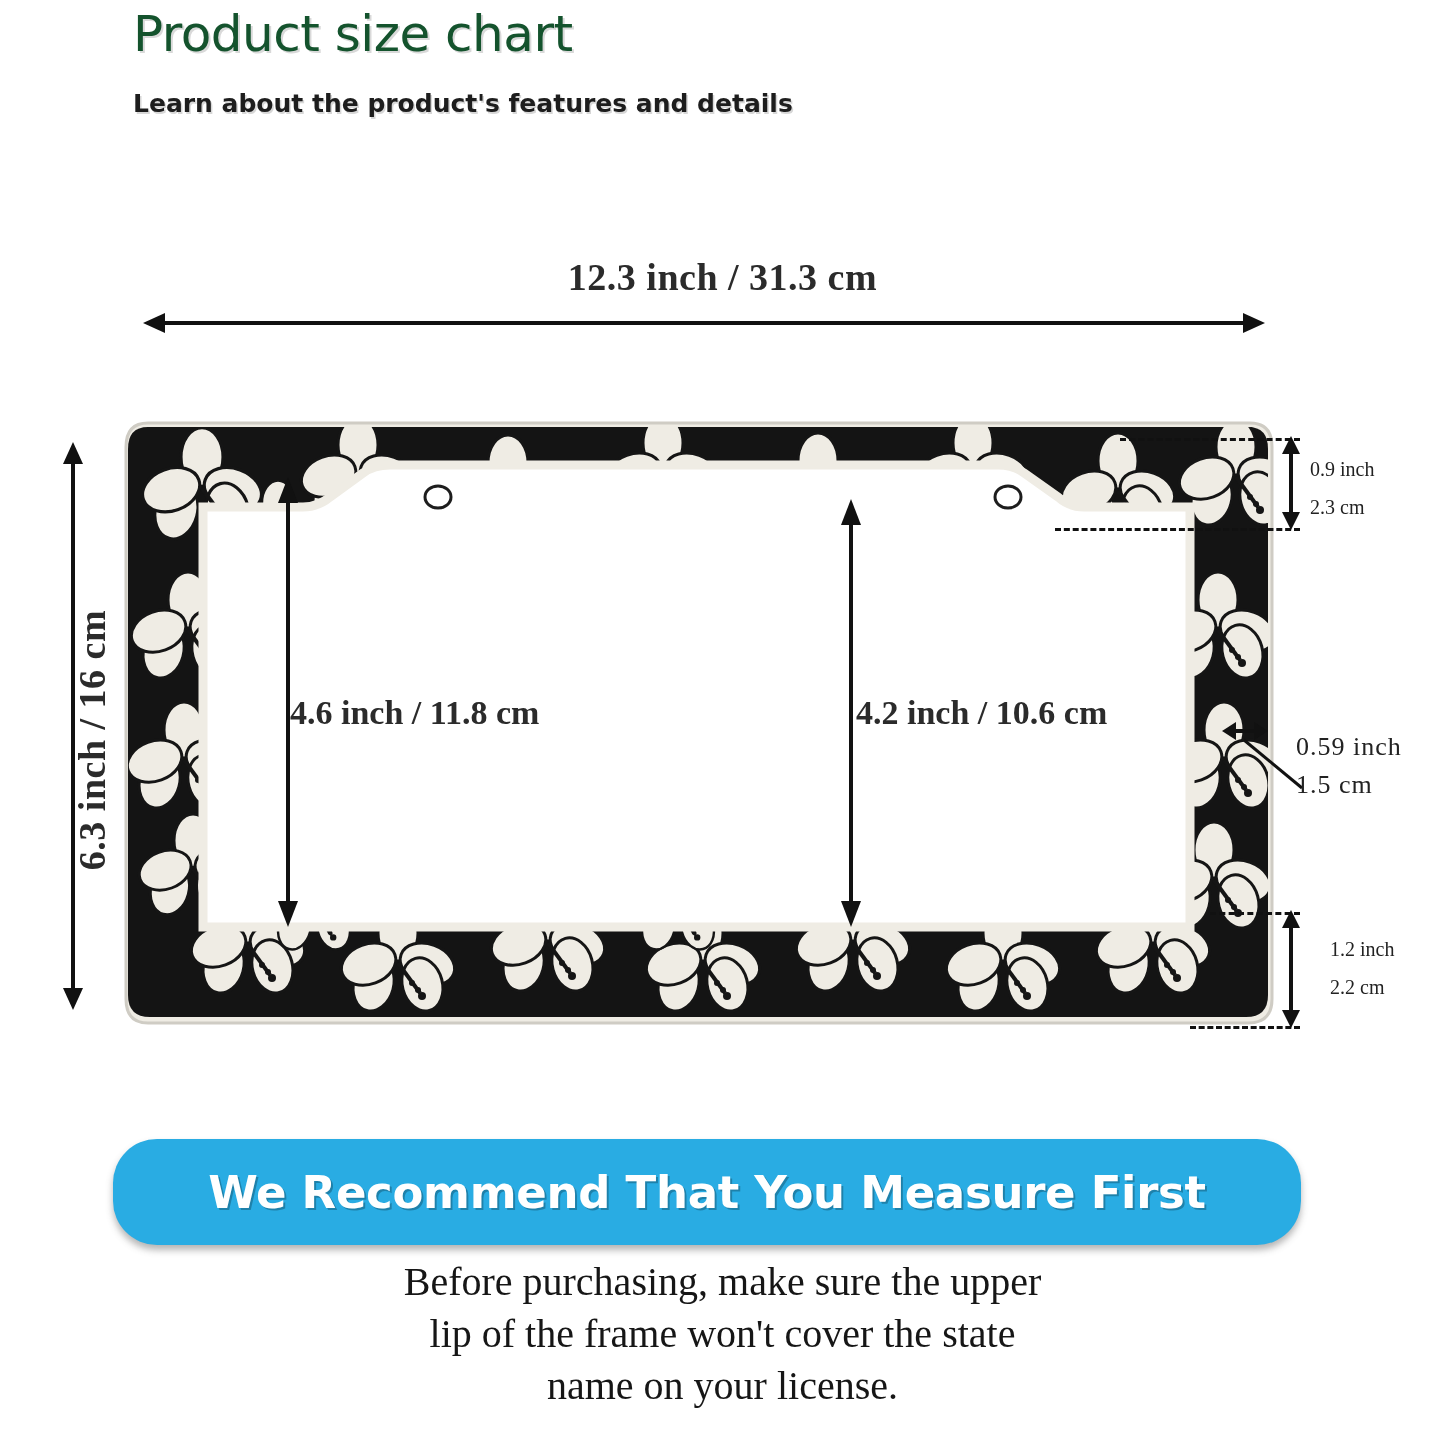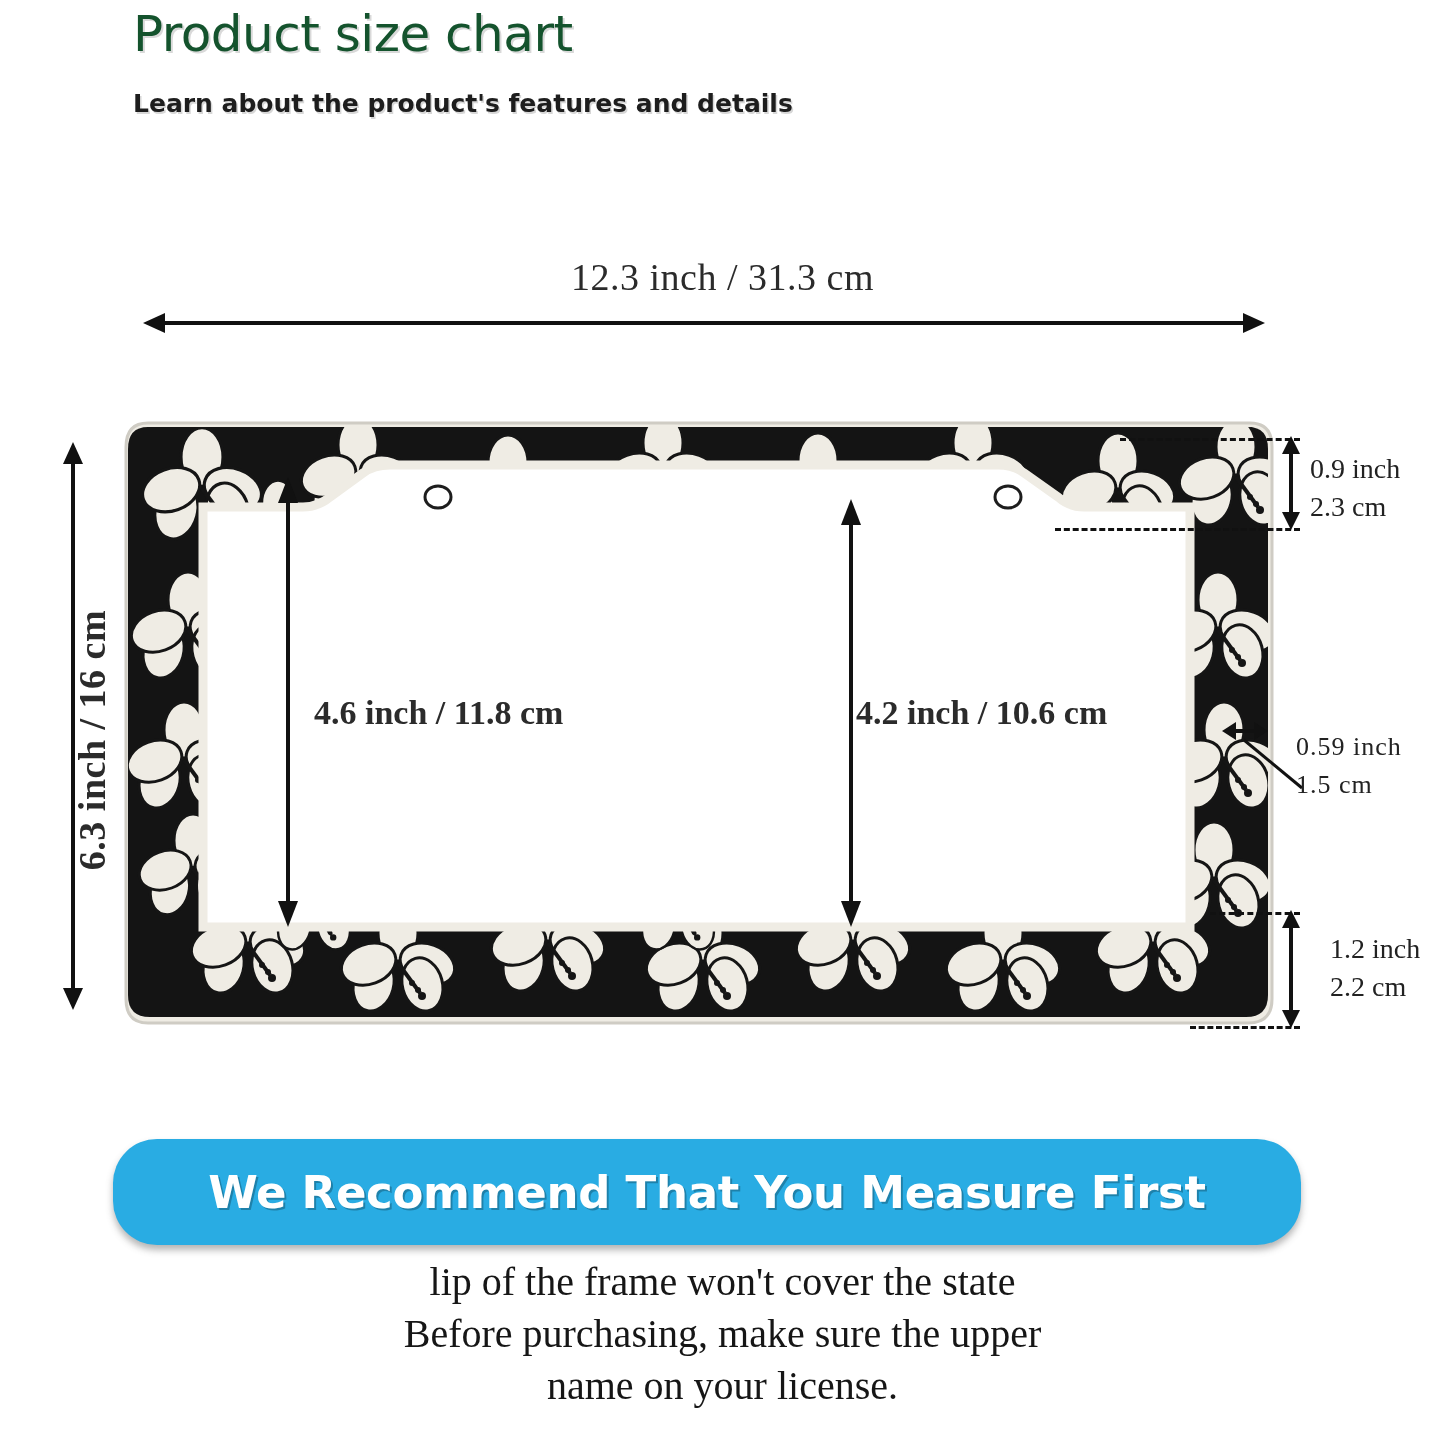--- a/index.html
+++ b/index.html
@@ -46,21 +46,21 @@
 
   
   .top-dim-label {
     position: absolute;
     left: 0;
     top: 255px;
     width: 1445px;
     text-align: center;
     font-family: "Liberation Serif", serif;
     font-size: 38px;
-    font-weight: normal;
+    font-weight: bold;
     color: #2b2b2b;
     letter-spacing: 0.5px;
   }
   .top-arrow {
     position: absolute;
     left: 143px;
     top: 310px;
     width: 1122px;
     height: 26px;
   }
@@ -93,21 +93,21 @@
     left: 118px;
     top: 415px;
     width: 1160px;
     height: 625px;
   }
 
   
   .right-callout {
     position: absolute;
     font-family: "Liberation Serif", serif;
-    font-size: 28px;
+    font-size: 20px;
     font-weight: normal;
     color: #222222;
     line-height: 38px;
     white-space: nowrap;
   }
   #callout-top { left: 1310px; top: 450px; }
   #callout-thick { left: 1296px; top: 728px; font-size: 26px; letter-spacing: 1px; }
   #callout-bottom { left: 1330px; top: 930px; }
 
   .dash-h {
@@ -266,21 +266,21 @@
       <polygon points="170,512 160,486 180,486" fill="#111111"></polygon>
     </g>
     <g>
       <line x1="733" y1="110" x2="733" y2="490" stroke="#111111" stroke-width="4"></line>
       <polygon points="733,84 723,110 743,110" fill="#111111"></polygon>
       <polygon points="733,512 723,486 743,486" fill="#111111"></polygon>
     </g>
   </svg>
 </div>
 
-<div class="inner-label" style="left:290px; top:694px;padding-left:24px;">4.6 inch / 11.8 cm</div>
+<div class="inner-label" style="left:290px; top:694px;">4.6 inch / 11.8 cm</div>
 <div class="inner-label" style="left:856px; top:694px;">4.2 inch / 10.6 cm</div>
 
 <div class="dash-h" style="left:1120px; top:438px; width:180px;"></div>
 <div class="dash-h" style="left:1055px; top:528px; width:245px;"></div>
 <svg class="dim-v" style="left:1278px; top:436px; width:26px; height:94px;" viewBox="0 0 26 94">
   <line x1="13" y1="12" x2="13" y2="82" stroke="#111111" stroke-width="4"></line>
   <polygon points="13,0 4,18 22,18" fill="#111111"></polygon>
   <polygon points="13,94 4,76 22,76" fill="#111111"></polygon>
 </svg>
 <div class="right-callout" id="callout-top">
@@ -311,16 +311,16 @@
 <div class="right-callout" id="callout-bottom">
   <div>1.2 inch</div>
   <div>2.2 cm</div>
 </div>
 
 <div class="banner">
   <span class="banner-text">We Recommend That You Measure First</span>
 </div>
 
 <div class="footer">
+  <div>Before purchasing, make sure the upper</div>
   <div>lip of the frame won't cover the state</div>
-  <div>Before purchasing, make sure the upper</div>
   <div>name on your license.</div>
 </div>
 
 </body></html>

